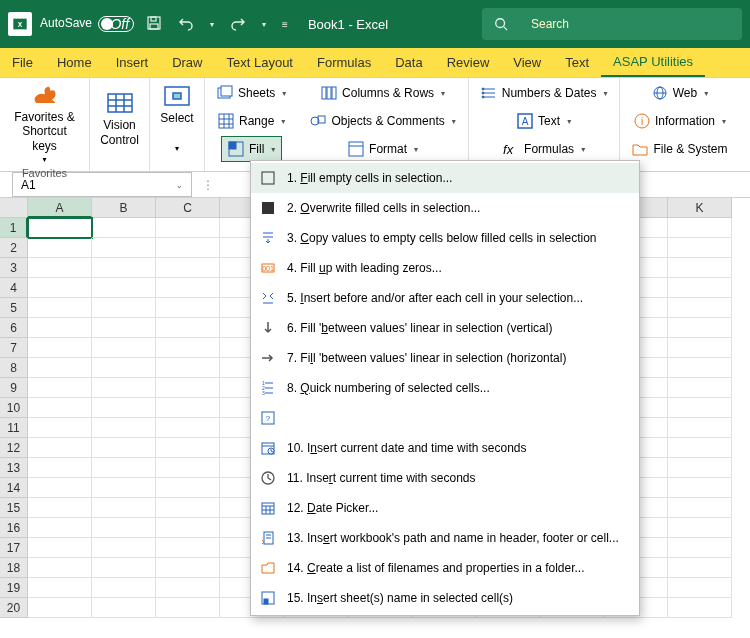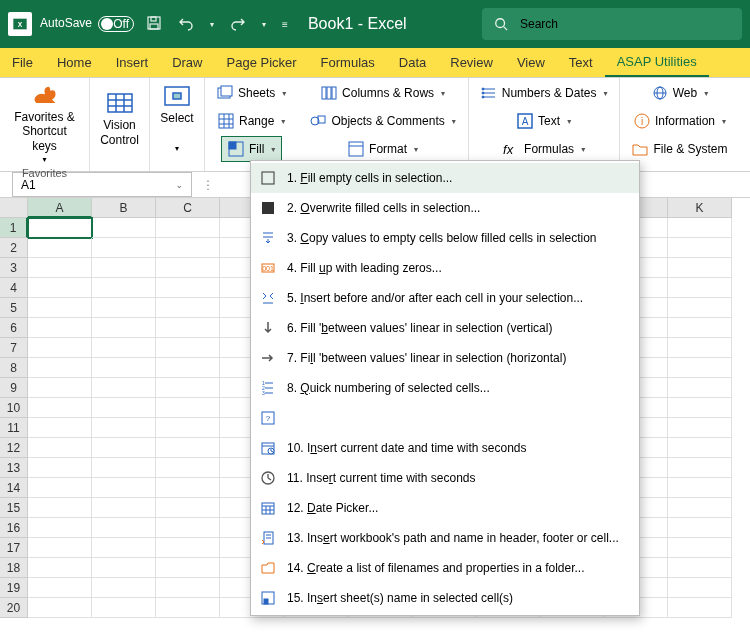--- a/index.html
+++ b/index.html
@@ -52,45 +52,46 @@
       align-items: center;
     }
     .toggle-knob {
       width: 12px;
       height: 12px;
       background: #fff;
       border-radius: 50%;
       margin-left: 2px;
     }
     .toggle-label {
-      font-size: 12px;
+      font-size: 14px;
       position: absolute;
       right: 4px;
+      font-style: italic;
     }
     .qat-icon {
       color: #fff;
       opacity: 0.9;
       font-size: 14px;
       padding: 0 4px;
     }
     .title-text {
       margin-left: 8px;
-      font-size: 16px;
+      font-size: 13px;
     }
     .search-box {
       margin-left: auto;
       background: #2a8a5f;
       height: 32px;
       border-radius: 4px;
       display: flex;
       align-items: center;
       padding: 0 12px;
-      gap: 12px;
+      gap: 23px;
       width: 260px;
-      color: #000000;
+      color: #fef9c3;
     }
     .search-box svg {
       width: 14px;
       height: 14px;
     }
     
     .ribbon-tabs {
       display: flex;
       background: #fde047;
       border-bottom: 1px solid #d0d0d0;
@@ -348,21 +349,21 @@
       </svg>
     <span>Search</span>
   </div>
 </div>
 
 <div class="ribbon-tabs">
   <div class="ribbon-tab">File</div>
   <div class="ribbon-tab">Home</div>
   <div class="ribbon-tab">Insert</div>
   <div class="ribbon-tab">Draw</div>
-  <div class="ribbon-tab">Page Picker</div>
+  <div class="ribbon-tab">Text Layout</div>
   <div class="ribbon-tab">Formulas</div>
   <div class="ribbon-tab">Data</div>
   <div class="ribbon-tab">Review</div>
   <div class="ribbon-tab">View</div>
   <div class="ribbon-tab">Text</div>
   <div class="ribbon-tab active">ASAP Utilities</div>
 </div>
 
 <div class="ribbon-content">
   <div class="ribbon-group" style="width:90px">

